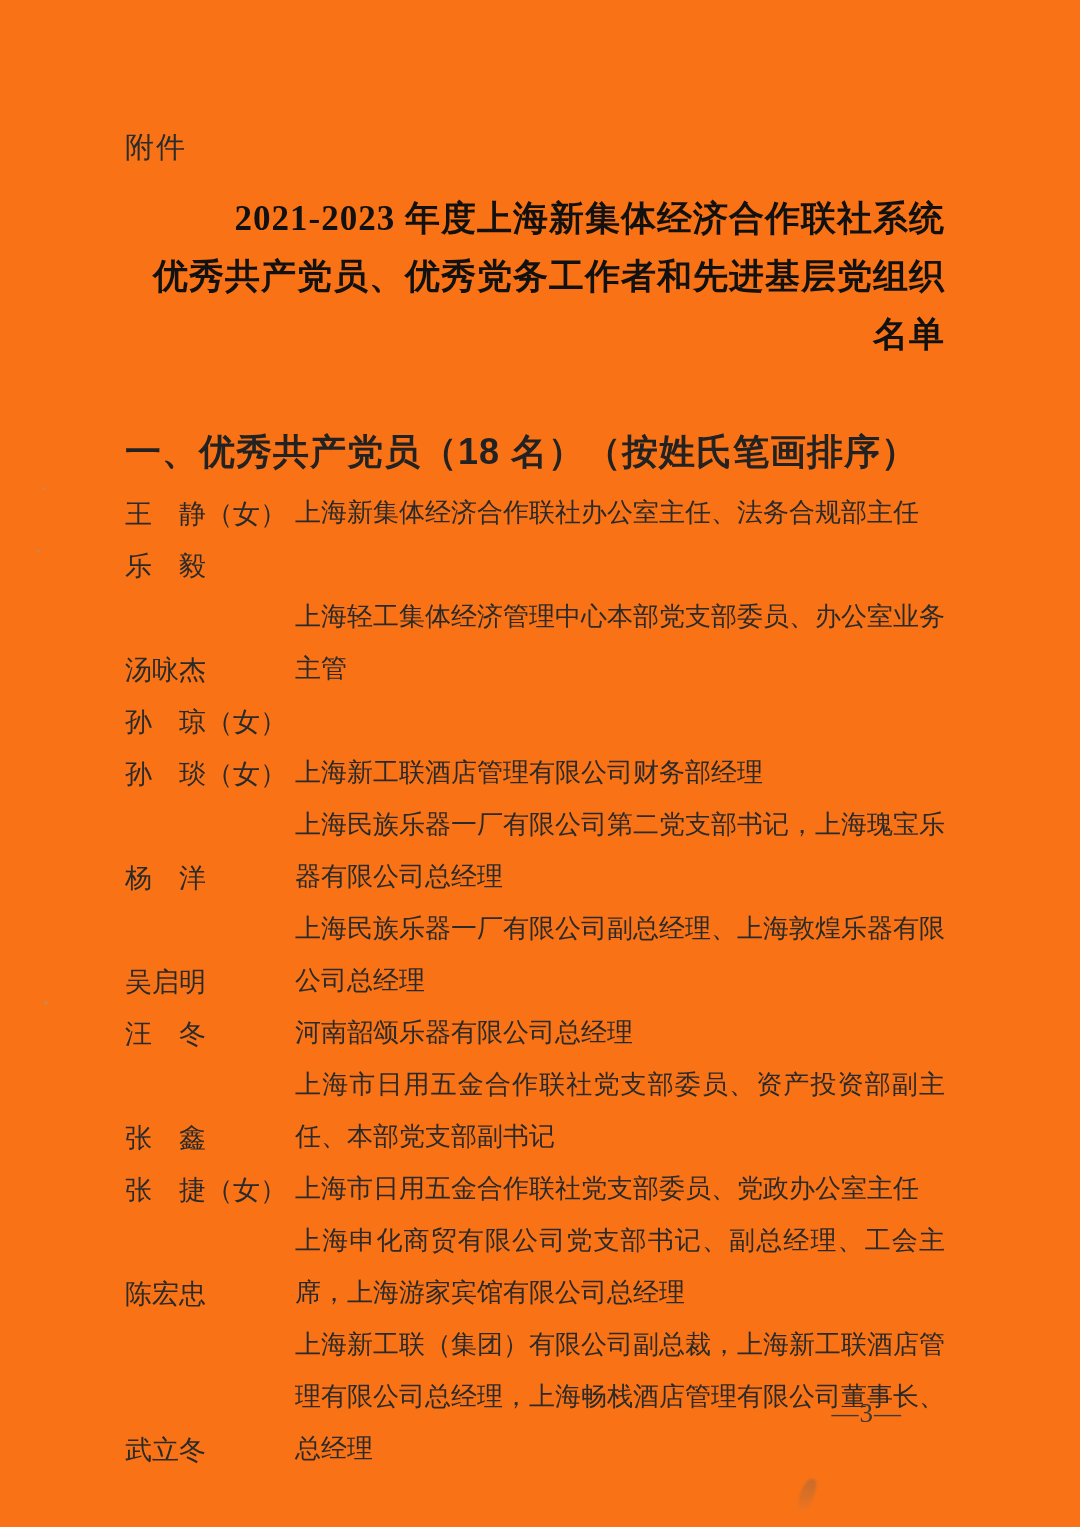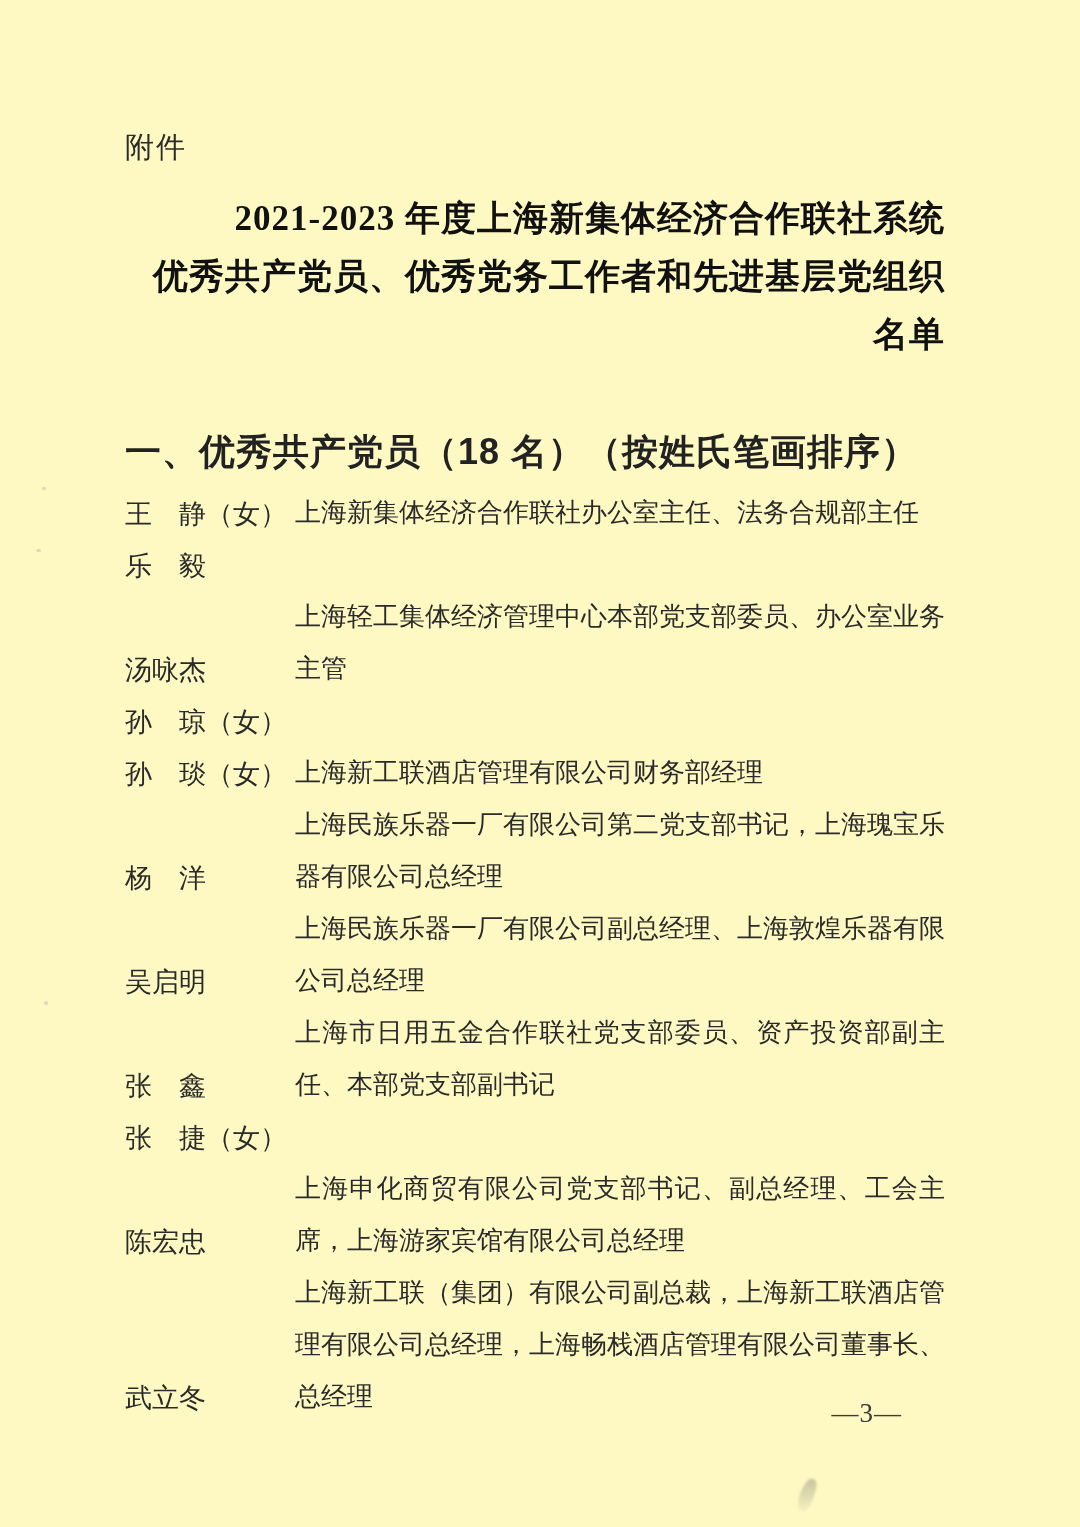--- a/index.html
+++ b/index.html
@@ -4,21 +4,21 @@
 <style>
   html, body {
     margin: 0;
     padding: 0;
     background: #ffffff;
   }
   .page {
     position: relative;
     width: 1080px;
     height: 1527px;
-    background: #fef9c3;
+    background: #f97316;
     overflow: hidden;
     font-family: "Liberation Serif", serif;
     color: #262626;
     box-sizing: border-box;
     padding: 130px 135px 0 125px;
   }
   .attachment-label {
     font-size: 29px;
     line-height: 34px;
     color: #2b2b2b;
@@ -138,28 +138,33 @@
   <div class="entry">
     <div class="entry-name">杨　洋</div>
     <div class="entry-desc">上海民族乐器一厂有限公司第二党支部书记，上海瑰宝乐器有限公司总经理</div>
   </div>
 
   <div class="entry">
     <div class="entry-name">吴启明</div>
     <div class="entry-desc">上海民族乐器一厂有限公司副总经理、上海敦煌乐器有限公司总经理</div>
   </div>
 
+  <div class="entry">
+    <div class="entry-name">汪　冬</div>
+    <div class="entry-desc">河南韶颂乐器有限公司总经理</div>
+  </div>
 
   <div class="entry">
     <div class="entry-name">张　鑫</div>
     <div class="entry-desc">上海市日用五金合作联社党支部委员、资产投资部副主任、本部党支部副书记</div>
   </div>
 
   <div class="entry">
     <div class="entry-name">张　捷（女）</div>
+    <div class="entry-desc">上海市日用五金合作联社党支部委员、党政办公室主任</div>
   </div>
 
   <div class="entry">
     <div class="entry-name">陈宏忠</div>
     <div class="entry-desc">上海申化商贸有限公司党支部书记、副总经理、工会主席，上海游家宾馆有限公司总经理</div>
   </div>
 
   <div class="entry">
     <div class="entry-name">武立冬</div>
     <div class="entry-desc">上海新工联（集团）有限公司副总裁，上海新工联酒店管理有限公司总经理，上海畅栈酒店管理有限公司董事长、总经理</div>

